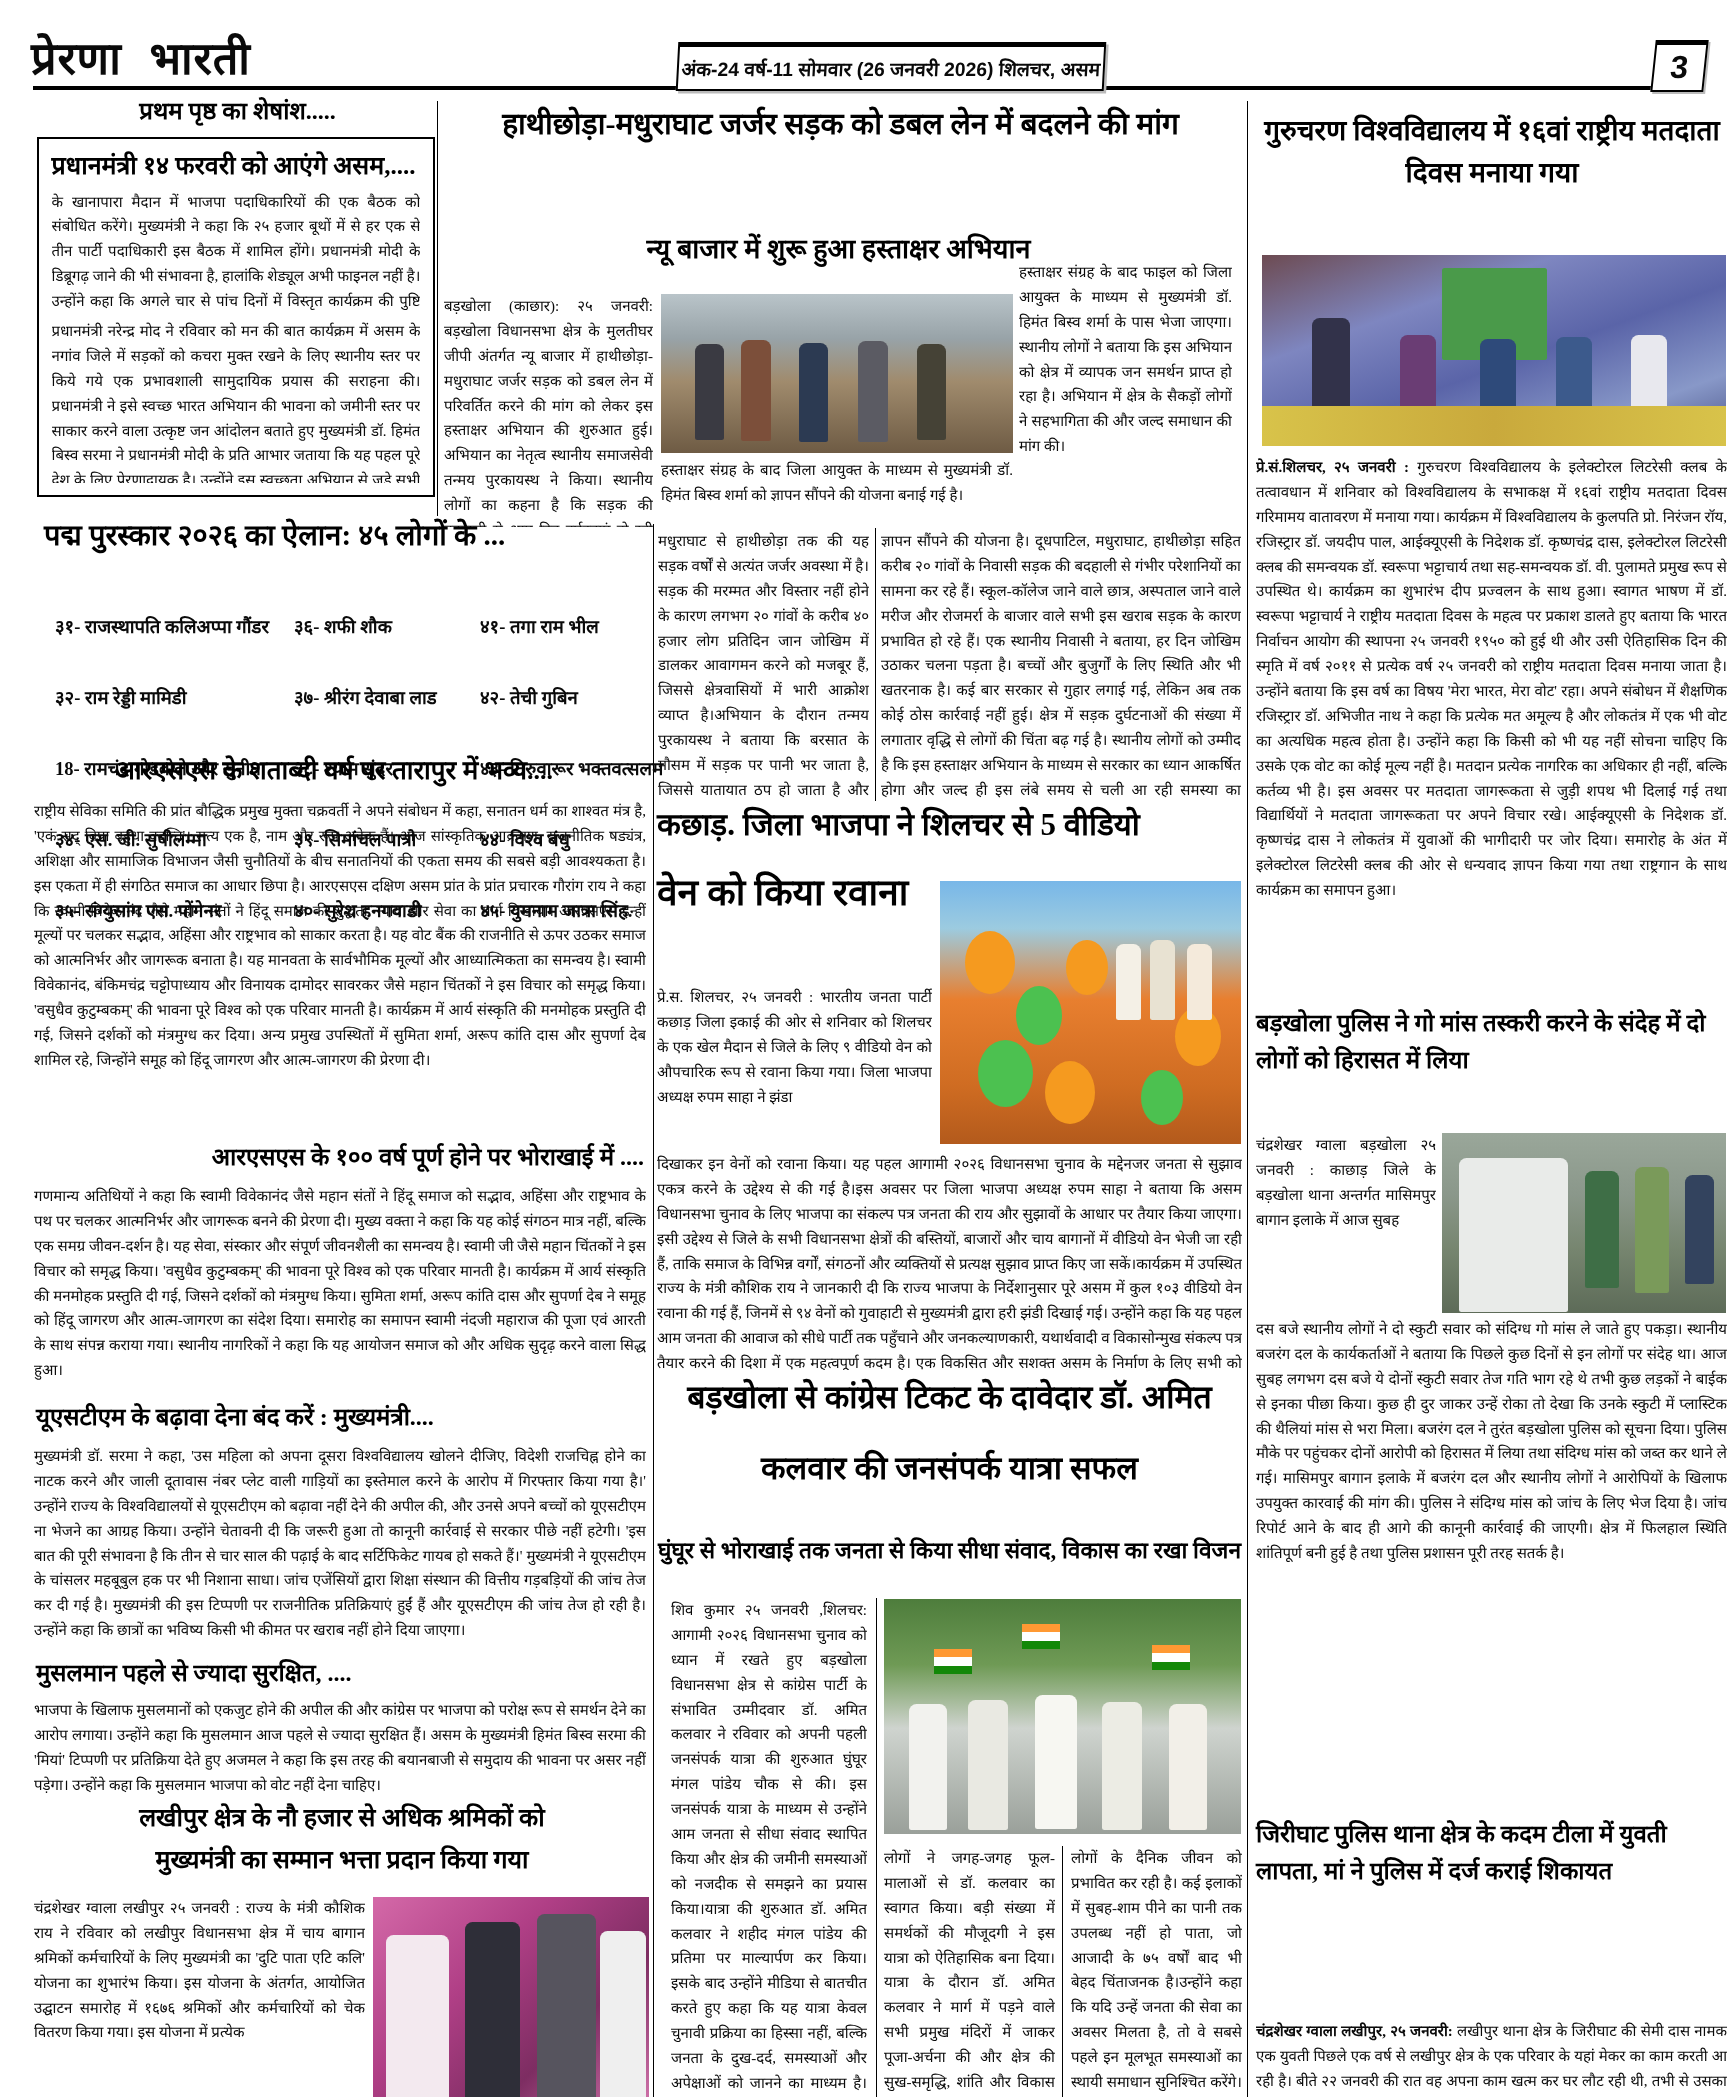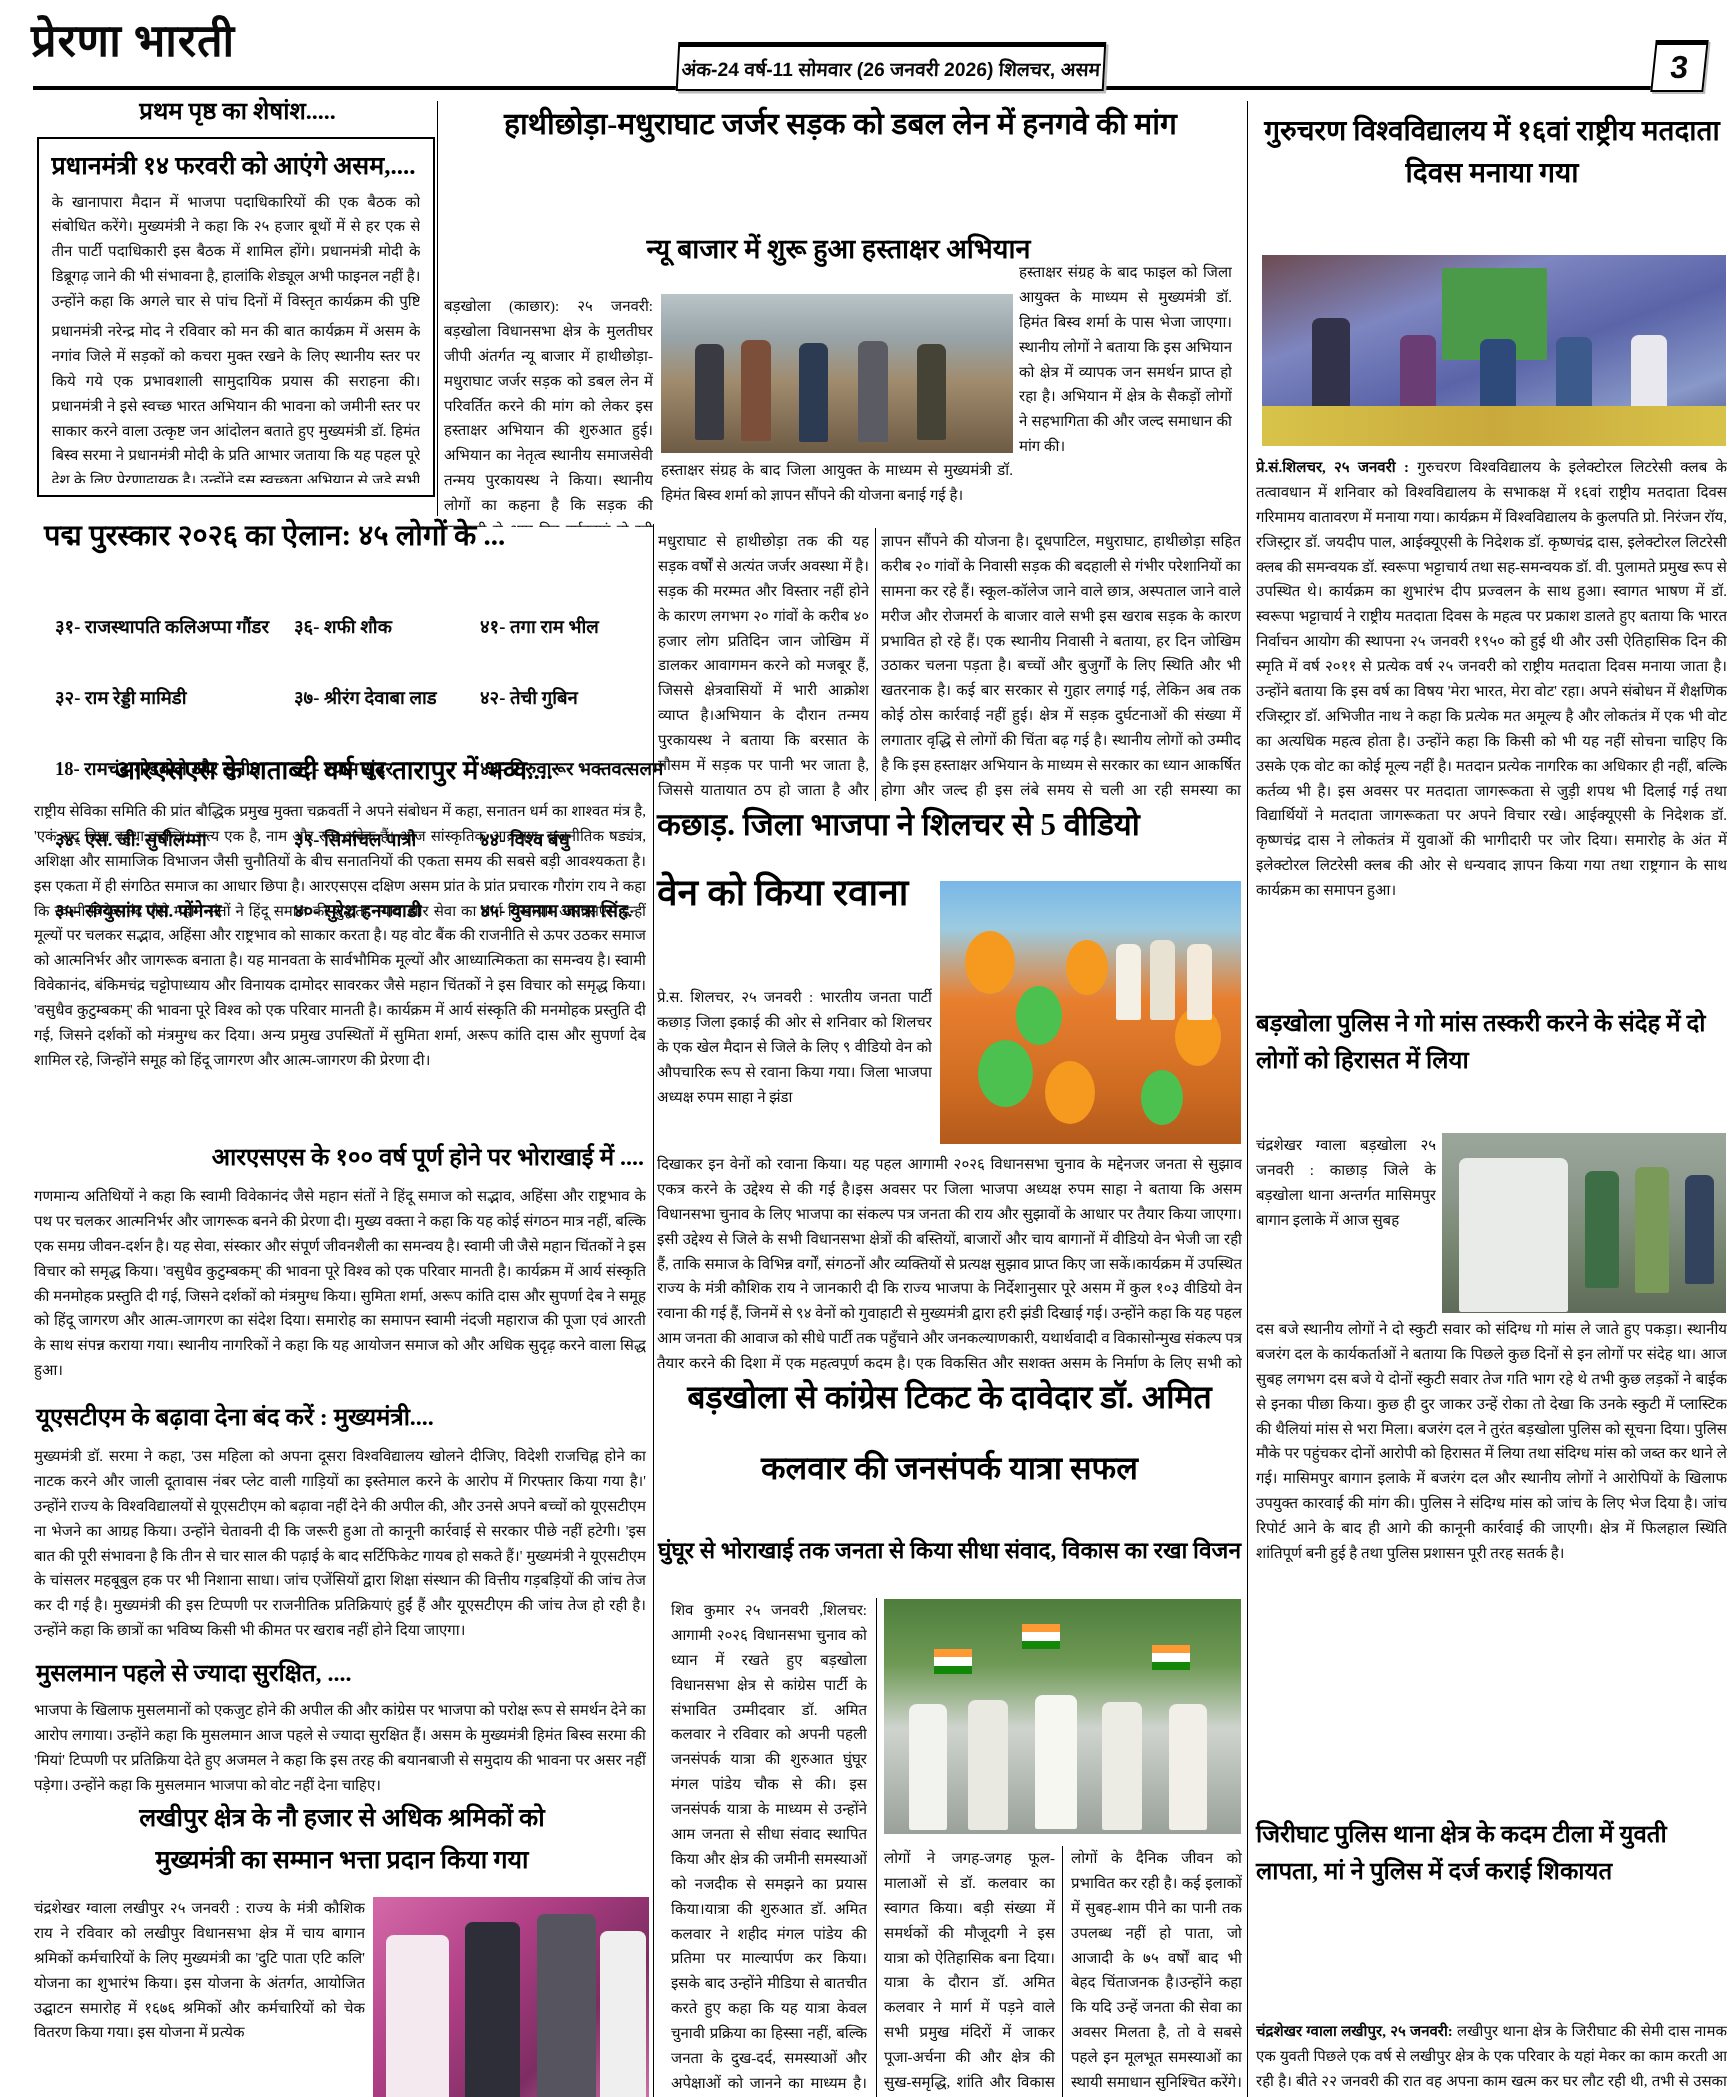--- a/index.html
+++ b/index.html
@@ -27,21 +27,21 @@
   .flag{position:absolute;width:38px;height:25px;}
   .flag .s1{height:8.4px;background:#ff9933;}
   .flag .s2{height:8.4px;background:#ffffff;}
   .flag .s3{height:8.4px;background:#138808;}
 </style>
 </head>
 <body>
 
 <div class="page">
 
-  <div class="abs masthead" style="left:31px;top:8px;width:260px;">प्रेरणा भारती</div>
+  <div class="abs masthead" style="left:31px;top:26px;width:260px;font-family:Liberation Mono, monospace;">प्रेरणा भारती</div>
   <div class="abs rule-h" style="left:33px;top:86px;width:1670px;height:4.2px;"></div>
   <div class="abs datebox" style="left:677px;top:42px;width:424px;height:42px;">
     <span>अंक-24 वर्ष-11  सोमवार (26 जनवरी 2026) शिलचर, असम</span>
   </div>
   <div class="abs pagebox" style="left:1653px;top:40px;width:49px;height:45px;">
     <span>3</span>
   </div>
 
   <div class="abs rule-v" style="left:437px;top:101px;height:415px;"></div>
   <div class="abs rule-v" style="left:653px;top:524px;height:1716px;"></div>
@@ -96,21 +96,21 @@
   <div class="abs hl center" style="left:37px;top:1802px;width:610px;font-size:25px;">लखीपुर क्षेत्र के नौ हजार से अधिक श्रमिकों को</div>
   <div class="abs hl center" style="left:37px;top:1844px;width:610px;font-size:25px;">मुख्यमंत्री का सम्मान भत्ता प्रदान किया गया</div>
   <div class="abs body-sm" style="left:34px;top:1896px;width:331px;height:239px;">चंद्रशेखर ग्वाला लखीपुर २५ जनवरी : राज्य के मंत्री कौशिक राय ने रविवार को लखीपुर विधानसभा क्षेत्र में चाय बागान श्रमिकों कर्मचारियों के लिए मुख्यमंत्री का 'दुटि पाता एटि कलि' योजना का शुभारंभ किया। इस योजना के अंतर्गत, आयोजित उद्घाटन समारोह में १६७६ श्रमिकों और कर्मचारियों को चेक वितरण किया गया। इस योजना में प्रत्येक</div>
   <div class="abs photo" style="left:373px;top:1897px;width:276px;height:237px;background:linear-gradient(135deg,#d469a8 0%,#b03f86 35%,#7d2d62 65%,#e080b8 100%);">
     <div class="fig" style="left:12.6px;top:38px;width:63px;height:197px;background:#f3e9ef;"></div>
     <div class="fig" style="left:92px;top:25px;width:55px;height:210px;background:#2e2e38;"></div>
     <div class="fig" style="left:164px;top:17px;width:59px;height:218px;background:#56545e;"></div>
     <div class="fig" style="left:227px;top:34px;width:46px;height:201px;background:#efefef;"></div>
   </div>
 
-  <div class="abs hl center" style="left:443px;top:103px;width:795px;font-size:30px;line-height:1.4;">हाथीछोड़ा-मधुराघाट जर्जर सड़क को डबल लेन में हनगवे की मांग</div>
+  <div class="abs hl center" style="left:443px;top:103px;width:795px;font-size:30px;line-height:1.4;">हाथीछोड़ा-मधुराघाट जर्जर सड़क को डबल लेन में बदलने की मांग</div>
   <div class="abs hl center" style="left:482px;top:232px;width:713px;font-size:27px;">न्यू बाजार में शुरू हुआ हस्ताक्षर अभियान</div>
   <div class="abs body-sm" style="left:444px;top:294px;width:209px;height:233px;">बड़खोला (काछार): २५ जनवरी: बड़खोला विधानसभा क्षेत्र के मुलतीघर जीपी अंतर्गत न्यू बाजार में हाथीछोड़ा-मधुराघाट जर्जर सड़क को डबल लेन में परिवर्तित करने की मांग को लेकर इस हस्ताक्षर अभियान की शुरुआत हुई। अभियान का नेतृत्व स्थानीय समाजसेवी तन्मय पुरकायस्थ ने किया। स्थानीय लोगों का कहना है कि सड़क की बदहाली से आए दिन दुर्घटनाएं हो रही हैं।</div>
   <div class="abs photo" style="left:661px;top:294px;width:352px;height:159px;background:linear-gradient(180deg,#b9c4c9 0%,#98a3a8 28%,#a08b6d 55%,#6e5b44 100%);">
     <div class="fig" style="left:34px;top:50px;width:29px;height:96px;background:#3a3a42;"></div>
     <div class="fig" style="left:80px;top:46px;width:30px;height:101px;background:#7c4f3a;"></div>
     <div class="fig" style="left:138px;top:49px;width:29px;height:99px;background:#2c3a52;"></div>
     <div class="fig" style="left:197px;top:47px;width:30px;height:101px;background:#5b5b63;"></div>
     <div class="fig" style="left:256px;top:50px;width:29px;height:96px;background:#454236;"></div>
   </div>
   <div class="abs body-sm" style="left:661px;top:458px;width:352px;height:67px;">हस्ताक्षर संग्रह के बाद जिला आयुक्त के माध्यम से मुख्यमंत्री डॉ. हिमंत बिस्व शर्मा को ज्ञापन सौंपने की योजना बनाई गई है।</div>

